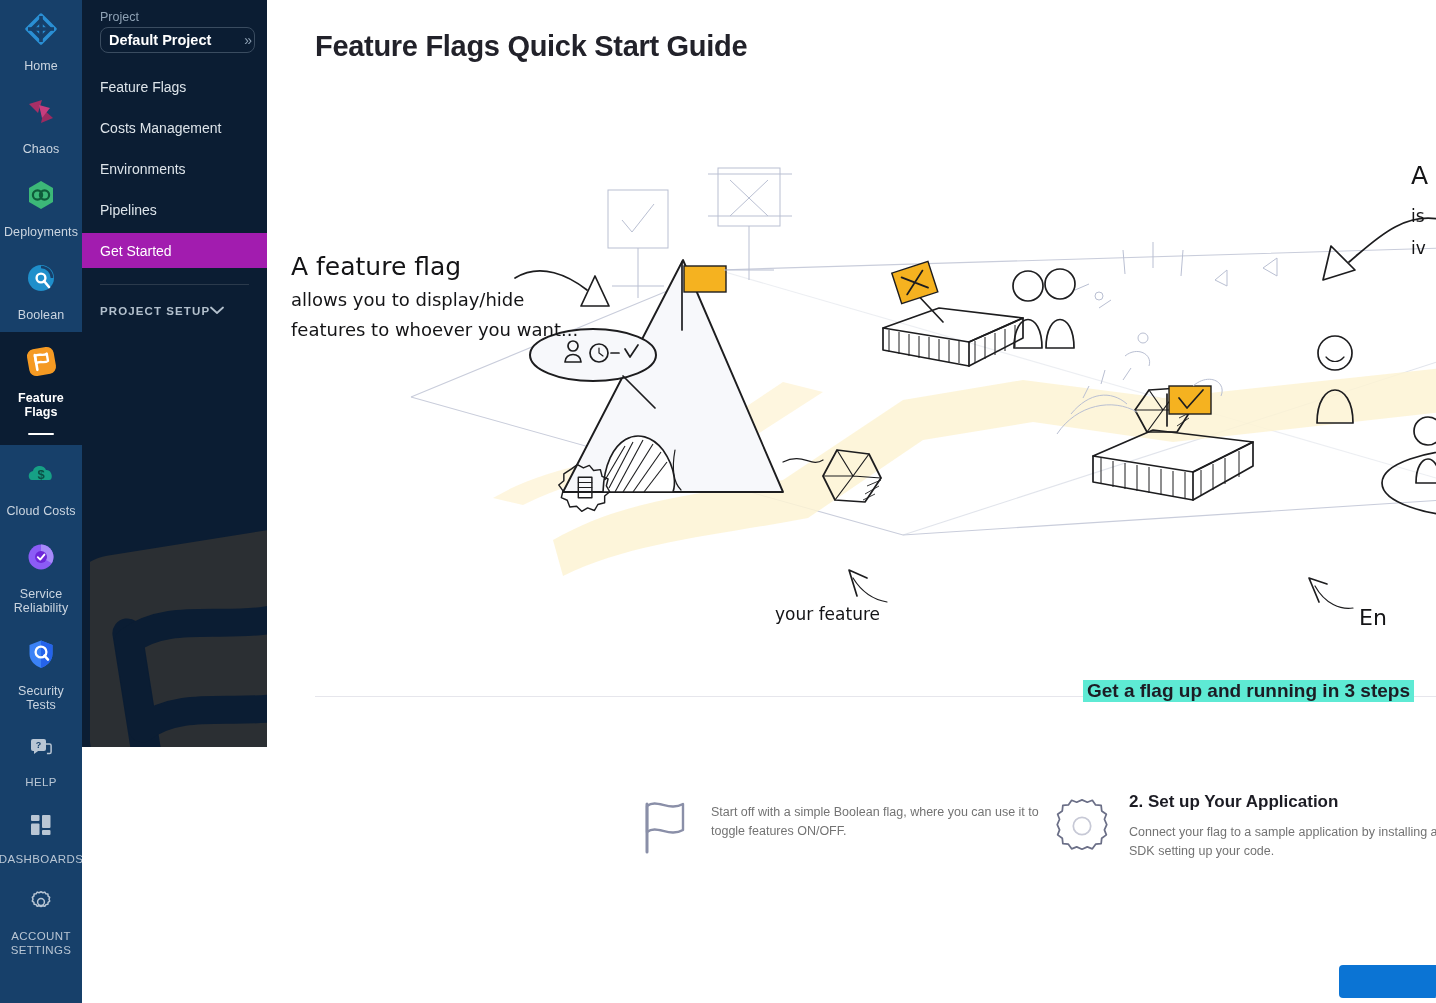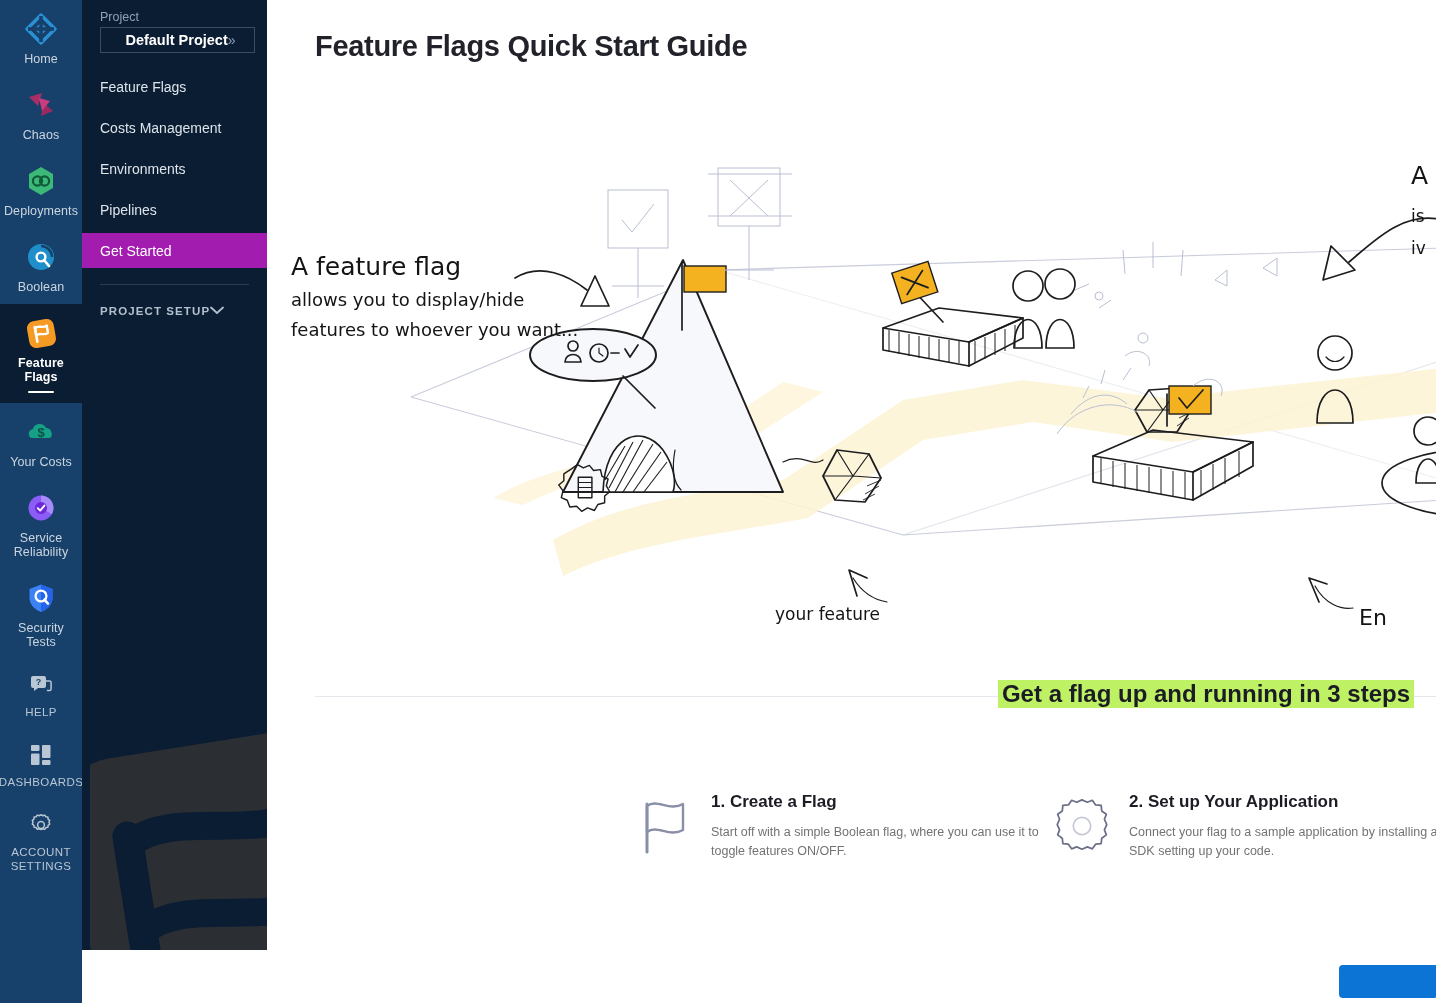--- a/index.html
+++ b/index.html
@@ -18,48 +18,49 @@
     background: linear-gradient(180deg,#17406a 0%,#17406a 100%);
     position: relative; z-index: 4;
     display: flex; flex-direction: column; align-items: stretch;
     overflow: hidden;
   }
   .rail-item {
     display: flex; flex-direction: column; align-items: center; justify-content: flex-start;
     padding: 14px 2px 10px 2px;
     text-align: center; cursor: pointer; position: relative;
     flex: 0 0 auto;
+    gap: 7px;
   }
   .rail-item .ri-icon { height: 30px; display: flex; align-items: center; justify-content: center; }
   .rail-item .ri-label {
     margin-top: 8px; font-size: 12.5px; line-height: 14px; color: #cbd5e0;
     font-weight: 400; letter-spacing: .1px; white-space: pre-line;
   }
   .rail-item.active { background: #0b1d33; }
   .rail-item.active .ri-label { color: #ffffff; font-weight: 700; }
   .rail-item.active .underline {
     width: 26px; height: 2px; background: #ffffff; margin-top: 7px; border-radius: 1px;
   }
   .rail-item.small .ri-label { font-size: 11.5px; color: #b9c6d4; letter-spacing: .4px; }
   .rail-item.small .ri-icon { height: 24px; }
 
   
   .navpanel {
-    width: 185px; flex: 0 0 185px; height: 950px;
+    width: 185px; flex: 0 0 185px; height: 747px;
     background: #0b1d33; position: relative; z-index: 3; overflow: hidden;
   }
   .nav-watermark {
     position: absolute; left: 8px; bottom: -60px; width: 290px; height: 300px;
     opacity: 1; pointer-events: none; z-index: 0;
   }
   .nav-inner { position: relative; z-index: 1; padding: 0; }
   .proj-label { color: #8fa2b5; font-size: 12.5px; padding: 10px 0 3px 18px; }
   .proj-selector {
-    margin: 0 12px 0 18px; border: 1px solid #3a4c60; border-radius: 0;
-    height: 26px; display: flex; align-items: center; justify-content: center;
+    margin: 0 12px 0 18px; border: 1px solid #3a4c60; border-radius: 8px;
+    height: 26px; display: flex; align-items: center; justify-content: space-between;
     padding: 0 0 0 8px; cursor: pointer;
   }
   .proj-selector .pname { color: #ffffff; font-size: 14.5px; font-weight: 700; }
   .proj-selector .pchev { color: #8fa2b5; font-size: 14px; letter-spacing: -2px; padding-right:4px;}
 
   .nav-list { margin-top: 16px; }
   .nav-item {
     height: 35px; display: flex; align-items: center;
     padding-left: 18px; margin-right: 0; margin-bottom: 6px;
     color: #dde4ea; font-size: 14px; cursor: pointer;
@@ -82,22 +83,22 @@
   .page-head { padding: 30px 0 0 48px; }
   .page-title { font-size: 29px; font-weight: 700; color: #22222a; letter-spacing: -.3px; }
   .page-sub { margin-top: 12px; font-size: 16px; color: #4f5661; }
 
   .hero { position: absolute; left: 0; top: 150px; width: 1168px; height: 510px; }
   .hero svg { position: absolute; right: -8px; top: 0; }
 
   .steps-wrap { position: absolute; left: 48px; right: 0; top: 680px; }
   .steps-rule { position: absolute; left: 0; right: 0; top: 16px; height: 1px; background: #e6e6ec; }
   .steps-head {
-    position: absolute; right: 22px; top: 0; background: #bef264; padding: 0 4px;
-    font-size: 24px; font-weight: 700; color: #1c1c24; white-space: nowrap;
+    position: absolute; right: 22px; top: 0; background: #5eead4; padding: 0 4px;
+    font-size: 19px; font-weight: 700; color: #1c1c24; white-space: nowrap;
   }
   .steps-grid {
     position: absolute; left: 320px; top: 112px; width: 1068px;
     display: flex; gap: 0;
   }
   .step { display: flex; gap: 18px; width: 418px; }
   .step-icon { flex: 0 0 58px; padding-top: 4px; }
   .step-body { flex: 1 1 auto; }
   .step-title { font-size: 17px; font-weight: 700; color: #1c1c24; }
   .step-desc { margin-top: 11px; font-size: 12.5px; line-height: 19px; color: #737373; }
@@ -174,21 +175,21 @@
       <span class="underline"></span>
     </div>
 
     <div class="rail-item">
       <span class="ri-icon">
         <svg width="32" height="32" viewBox="0 0 32 32">
           <path d="M7 22 C3 22 2 14 8 13 C9 7 19 6 21 12 C27 11 29 22 24 22 Z" fill="#16a085"></path>
           <text x="16" y="21" font-size="13" font-weight="bold" fill="#0b4f45" text-anchor="middle" font-family="Liberation Sans, sans-serif">$</text>
         </svg>
       </span>
-      <span class="ri-label">Your Costs</span>
+      <span class="ri-label">Cloud Costs</span>
     </div>
 
     <div class="rail-item">
       <span class="ri-icon">
         <svg width="32" height="32" viewBox="0 0 32 32">
           <circle cx="16" cy="16" r="12.5" fill="#8b5cf6"></circle>
           <path d="M16 16 L16 3.5 A12.5 12.5 0 0 1 26.8 22.2 Z" fill="#a78bfa"></path>
           <circle cx="16" cy="16" r="6" fill="#6d28d9"></circle>
           <path d="M12.8 16.2 L15.2 18.6 L19.4 13.6" fill="none" stroke="#ffffff" stroke-width="1.9" stroke-linecap="round" stroke-linejoin="round"></path>
         </svg>
@@ -504,21 +505,20 @@
       <div class="steps-grid">
 
         <div class="step">
           <div class="step-icon">
             <svg width="58" height="60" viewBox="0 0 58 60">
               <path d="M12 8 L12 56" fill="none" stroke="#8a8fa8" stroke-width="3" stroke-linecap="round"></path>
               <path d="M12 10 C22 2 34 16 48 8 L48 34 C34 42 22 28 12 36 Z" fill="none" stroke="#8a8fa8" stroke-width="2.4" stroke-linejoin="round"></path>
             </svg>
           </div>
           <div class="step-body">
-            <div class="step-title">1. Create a Flag</div>
             <div class="step-desc">Start off with a simple Boolean flag, where you can use it to toggle features ON/OFF.</div>
           </div>
         </div>
 
         <div class="step">
           <div class="step-icon">
             <svg width="58" height="60" viewBox="0 0 60 60">
               <path d="M30 3 l5.5 2.4 5.2 -2 3.4 4.8 5.7 .5 .6 5.7 4.8 3.4 -2 5.2 2.4 5.5 -2.4 5.5 2 5.2 -4.8 3.4 -.6 5.7 -5.7 .5 -3.4 4.8 -5.2 -2 -5.5 2.4 -5.5 -2.4 -5.2 2 -3.4 -4.8 -5.7 -.5 -.6 -5.7 -4.8 -3.4 2 -5.2 -2.4 -5.5 2.4 -5.5 -2 -5.2 4.8 -3.4 .6 -5.7 5.7 -.5 3.4 -4.8 5.2 2 Z" fill="none" stroke="#6b6f87" stroke-width="1.8" stroke-linejoin="round"></path>
               <circle cx="30" cy="30" r="9" fill="none" stroke="#c7c9d6" stroke-width="1.8"></circle>
             </svg>

